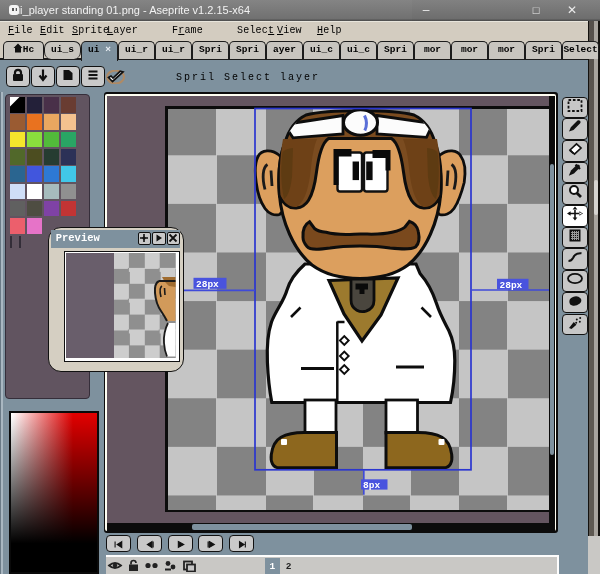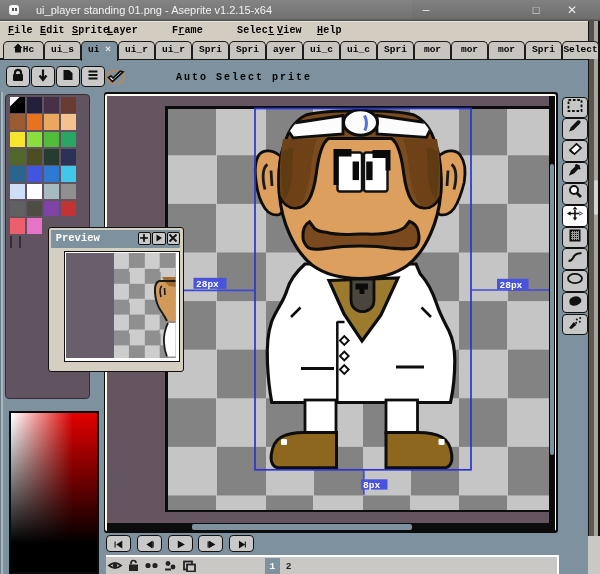--- a/index.html
+++ b/index.html
@@ -1,20 +1,20 @@
 <!DOCTYPE html>
 <html><head><meta charset="utf-8"><style>
 html,body{margin:0;padding:0;}
 body{width:600px;height:574px;overflow:hidden;position:relative;background:#7e919e;
  font-family:"Liberation Mono",monospace;}
 .abs{position:absolute;}
-.px{font-family:"Liberation Mono",monospace;font-weight:bold;color:#000;}
+.px{font-family:"Liberation Mono",monospace;font-weight:normal;color:#000;}
 #titlebar{left:0;top:0;width:600px;height:21px;background:linear-gradient(to bottom,#848484,#717171 88%,#4a4a4a);}
 #titlebar .right{position:absolute;left:412px;top:0;width:188px;height:21px;background:rgba(0,0,0,0.02);}
-#titletext{left:36px;top:4px;font-family:"Liberation Sans",sans-serif;font-size:11px;color:#f2f2f2;}
+#titletext{left:14px;top:4px;font-family:"Liberation Sans",sans-serif;font-size:11px;color:#f2f2f2;}
 #appicon{left:9px;top:5px;width:10px;height:10px;background:#f4f4f4;border-radius:3px;}
 .winbtn{position:absolute;top:0;height:21px;color:#ececec;font-family:"Liberation Sans",sans-serif;font-size:12px;line-height:20px;text-align:center;width:20px;}
 #menubar{left:0;top:21px;width:600px;height:18px;background:#d3ccc0;border-top:1px solid #e8e5dc;}
 .menuitem{position:absolute;top:25px;font-size:10px;letter-spacing:0.2px;}
 .menuitem u{text-decoration:underline;}
 #tabbar{left:0;top:39px;width:600px;height:21px;background:#d3ccc0;}
 #tabline{left:0;top:57.5px;width:600px;height:2px;background:#1c1c1c;}
 .tab{position:absolute;top:41px;height:17.5px;background:#c8c5bf;border:1.6px solid #1c1c1c;border-bottom:none;border-radius:5px 5px 0 0;box-sizing:border-box;font-size:9.5px;font-weight:bold;text-align:center;line-height:15px;overflow:hidden;white-space:nowrap;z-index:2;font-family:"Liberation Mono",monospace;}
 .tab.active{background:#7e919e;z-index:3;height:20px;}
 .sqbtn{position:absolute;background:#c9c9c9;border:1.8px solid #111;border-radius:4px;box-sizing:border-box;}
@@ -29,21 +29,21 @@
 #vtrack{left:548.6px;top:95.6px;width:6px;height:427px;background:#0c0c0c;}
 #htrack{left:107.1px;top:522.6px;width:447.5px;height:8.8px;background:#0c0c0c;}
 #canvasborder{left:165px;top:106px;width:385.5px;height:406px;background:#0c0c0c;}
 #checker{left:168px;top:108.5px;width:380.6px;height:401.8px;
  background:conic-gradient(#c5c5c5 0 90deg,#838383 90deg 180deg,#c5c5c5 180deg 270deg,#838383 270deg);
  background-size:97px 97.2px;background-position:0px -2.3px;}
 #vthumb{left:550px;top:164px;width:4.2px;height:291px;background:#7e919e;border-radius:2px;}
 #hthumb{left:192px;top:524.3px;width:220px;height:6.2px;background:#7e919e;border-radius:2px;}
 .tool{position:absolute;left:562px;width:26px;height:21.7px;background:#c7c7c7;border:1.8px solid #111;border-radius:4px;box-sizing:border-box;}
 .tool.on{background:#fff;}
-#preview{left:47.5px;top:227px;width:136px;height:144.5px;background:#d5cfc2;border:1.6px solid #111;border-radius:3px;box-sizing:border-box;z-index:5;}
+#preview{left:47.5px;top:227px;width:136px;height:144.5px;background:#d5cfc2;border:1.6px solid #111;border-radius:13px;box-sizing:border-box;z-index:5;}
 #pvtitle{position:absolute;left:2.2px;top:2px;width:129px;height:17.5px;background:#7e919e;color:#fff;font-size:10.5px;font-weight:bold;line-height:17px;padding-left:5px;box-sizing:border-box;font-family:"Liberation Mono",monospace;}
 .pvbtn{position:absolute;top:3.5px;width:13.5px;height:13.5px;background:#c9c9c9;border:1.6px solid #111;border-radius:2px;box-sizing:border-box;}
 #pvcontent{position:absolute;left:15.5px;top:22.5px;width:115.5px;height:111px;border:1.8px solid #111;background:#fff;box-sizing:border-box;}
 #pvinner{position:absolute;left:1.4px;top:1.4px;width:109.5px;height:105px;background:#695e6b;overflow:hidden;}
 #pvchecker{position:absolute;left:48px;top:0;width:61.5px;height:105px;
  background:conic-gradient(#8f8f8f 0 90deg,#cdcdcd 90deg 180deg,#8f8f8f 180deg 270deg,#cdcdcd 270deg);
  background-size:30.8px 30.8px;}
 .pbbtn{position:absolute;top:535px;width:25px;height:17px;background:#c9c9c9;border:1.8px solid #111;border-radius:4px;box-sizing:border-box;}
 #tlheader{left:106px;top:555.2px;width:452.5px;height:18.8px;background:#c9c8c5;border-top:2px solid #fdfdfd;border-right:2px solid #fdfdfd;box-sizing:border-box;}
 #frame1{left:264.5px;top:557.5px;width:15.5px;height:16.5px;background:#7e919e;color:#fff;font-size:9.5px;font-weight:bold;text-align:center;line-height:17px;font-family:"Liberation Mono",monospace;}
@@ -67,21 +67,21 @@
 <div class="menuitem px" style="left:107px;"><u>L</u>ayer</div>
 <div class="menuitem px" style="left:172px;">F<u>r</u>ame</div>
 <div class="menuitem px" style="left:237px;">Selec<u>t</u></div>
 <div class="menuitem px" style="left:277px;"><u>V</u>iew</div>
 <div class="menuitem px" style="left:317px;"><u>H</u>elp</div>
 <div class="abs" id="tabbar"></div>
 <div class="abs" id="tabline"></div>
 <div class="tab" style="left:3.0px;width:41.0px;"><svg width="10" height="10" viewBox="0 0 10 10" style="vertical-align:-1px;">
       <path d="M5 0.5 L9.5 5 H8 V9.5 H2 V5 H0.5 Z" fill="#111"></path>
     </svg>Hc</div>
-<div class="tab" style="left:44.0px;width:37.0px;">ui_s</div>
+<div class="tab" style="left:44.0px;width:37.0px;border-radius:7px;">ui_s</div>
 <div class="tab active" style="left:81.0px;width:37.0px;">ui <span style="color:#e8eef4;">×</span></div>
 <div class="tab" style="left:118.0px;width:37.0px;">ui_r</div>
 <div class="tab" style="left:155.0px;width:37.0px;">ui_r</div>
 <div class="tab" style="left:192.0px;width:37.0px;">Spri</div>
 <div class="tab" style="left:229.0px;width:37.0px;">Spri</div>
 <div class="tab" style="left:266.0px;width:37.0px;">ayer</div>
 <div class="tab" style="left:303.0px;width:37.0px;">ui_c</div>
 <div class="tab" style="left:340.0px;width:37.0px;">ui_c</div>
 <div class="tab" style="left:377.0px;width:37.0px;">Spri</div>
 <div class="tab" style="left:414.0px;width:37.0px;">mor</div>
@@ -99,21 +99,21 @@
 <div class="sqbtn" style="left:55.9px;top:66px;width:24px;height:21px;text-align:center;line-height:16px;"><svg width="18" height="16" viewBox="0 0 18 16">
       <path d="M4.5 3 L10 3 L13.5 6 L13.5 13 L4.5 13 Z" fill="#111"></path>
     </svg></div>
 <div class="sqbtn" style="left:80.7px;top:66px;width:24px;height:21px;text-align:center;line-height:16px;"><svg width="18" height="16" viewBox="0 0 18 16">
       <path d="M4.5 4.5 H13.5 M4.5 8 H13.5 M4.5 11.5 H13.5" stroke="#111" stroke-width="2"></path>
     </svg></div>
 <svg class="abs" style="left:106px;top:70px;" width="19" height="14" viewBox="0 0 19 14">
 <ellipse cx="9.5" cy="7" rx="8.5" ry="6.5" fill="none" stroke="#b08a64" stroke-width="2"></ellipse>
 <path d="M2.5 7.5 L6.5 11.5 L17 2 L14.2 1.3 L7 8 L5 6 Z" fill="#fff" stroke="#111" stroke-width="1.7"></path>
   </svg>
-<div class="abs px" id="autotext">Auto Select prite</div>
+<div class="abs px" id="autotext">Spril Select layer</div>
 <div class="abs" id="editor"></div>
 <div class="abs" id="edwhite"></div>
 <div class="abs" id="paste"></div>
 <div class="abs" id="vtrack"></div>
 <div class="abs" id="htrack"></div>
 <div class="abs" id="canvasborder"></div>
 <div class="abs" id="checker"></div>
 <div class="abs" id="vthumb"></div>
 <div class="abs" id="hthumb"></div>
 <svg class="abs" style="left:0;top:0;" width="600" height="574" viewBox="0 0 600 574">

